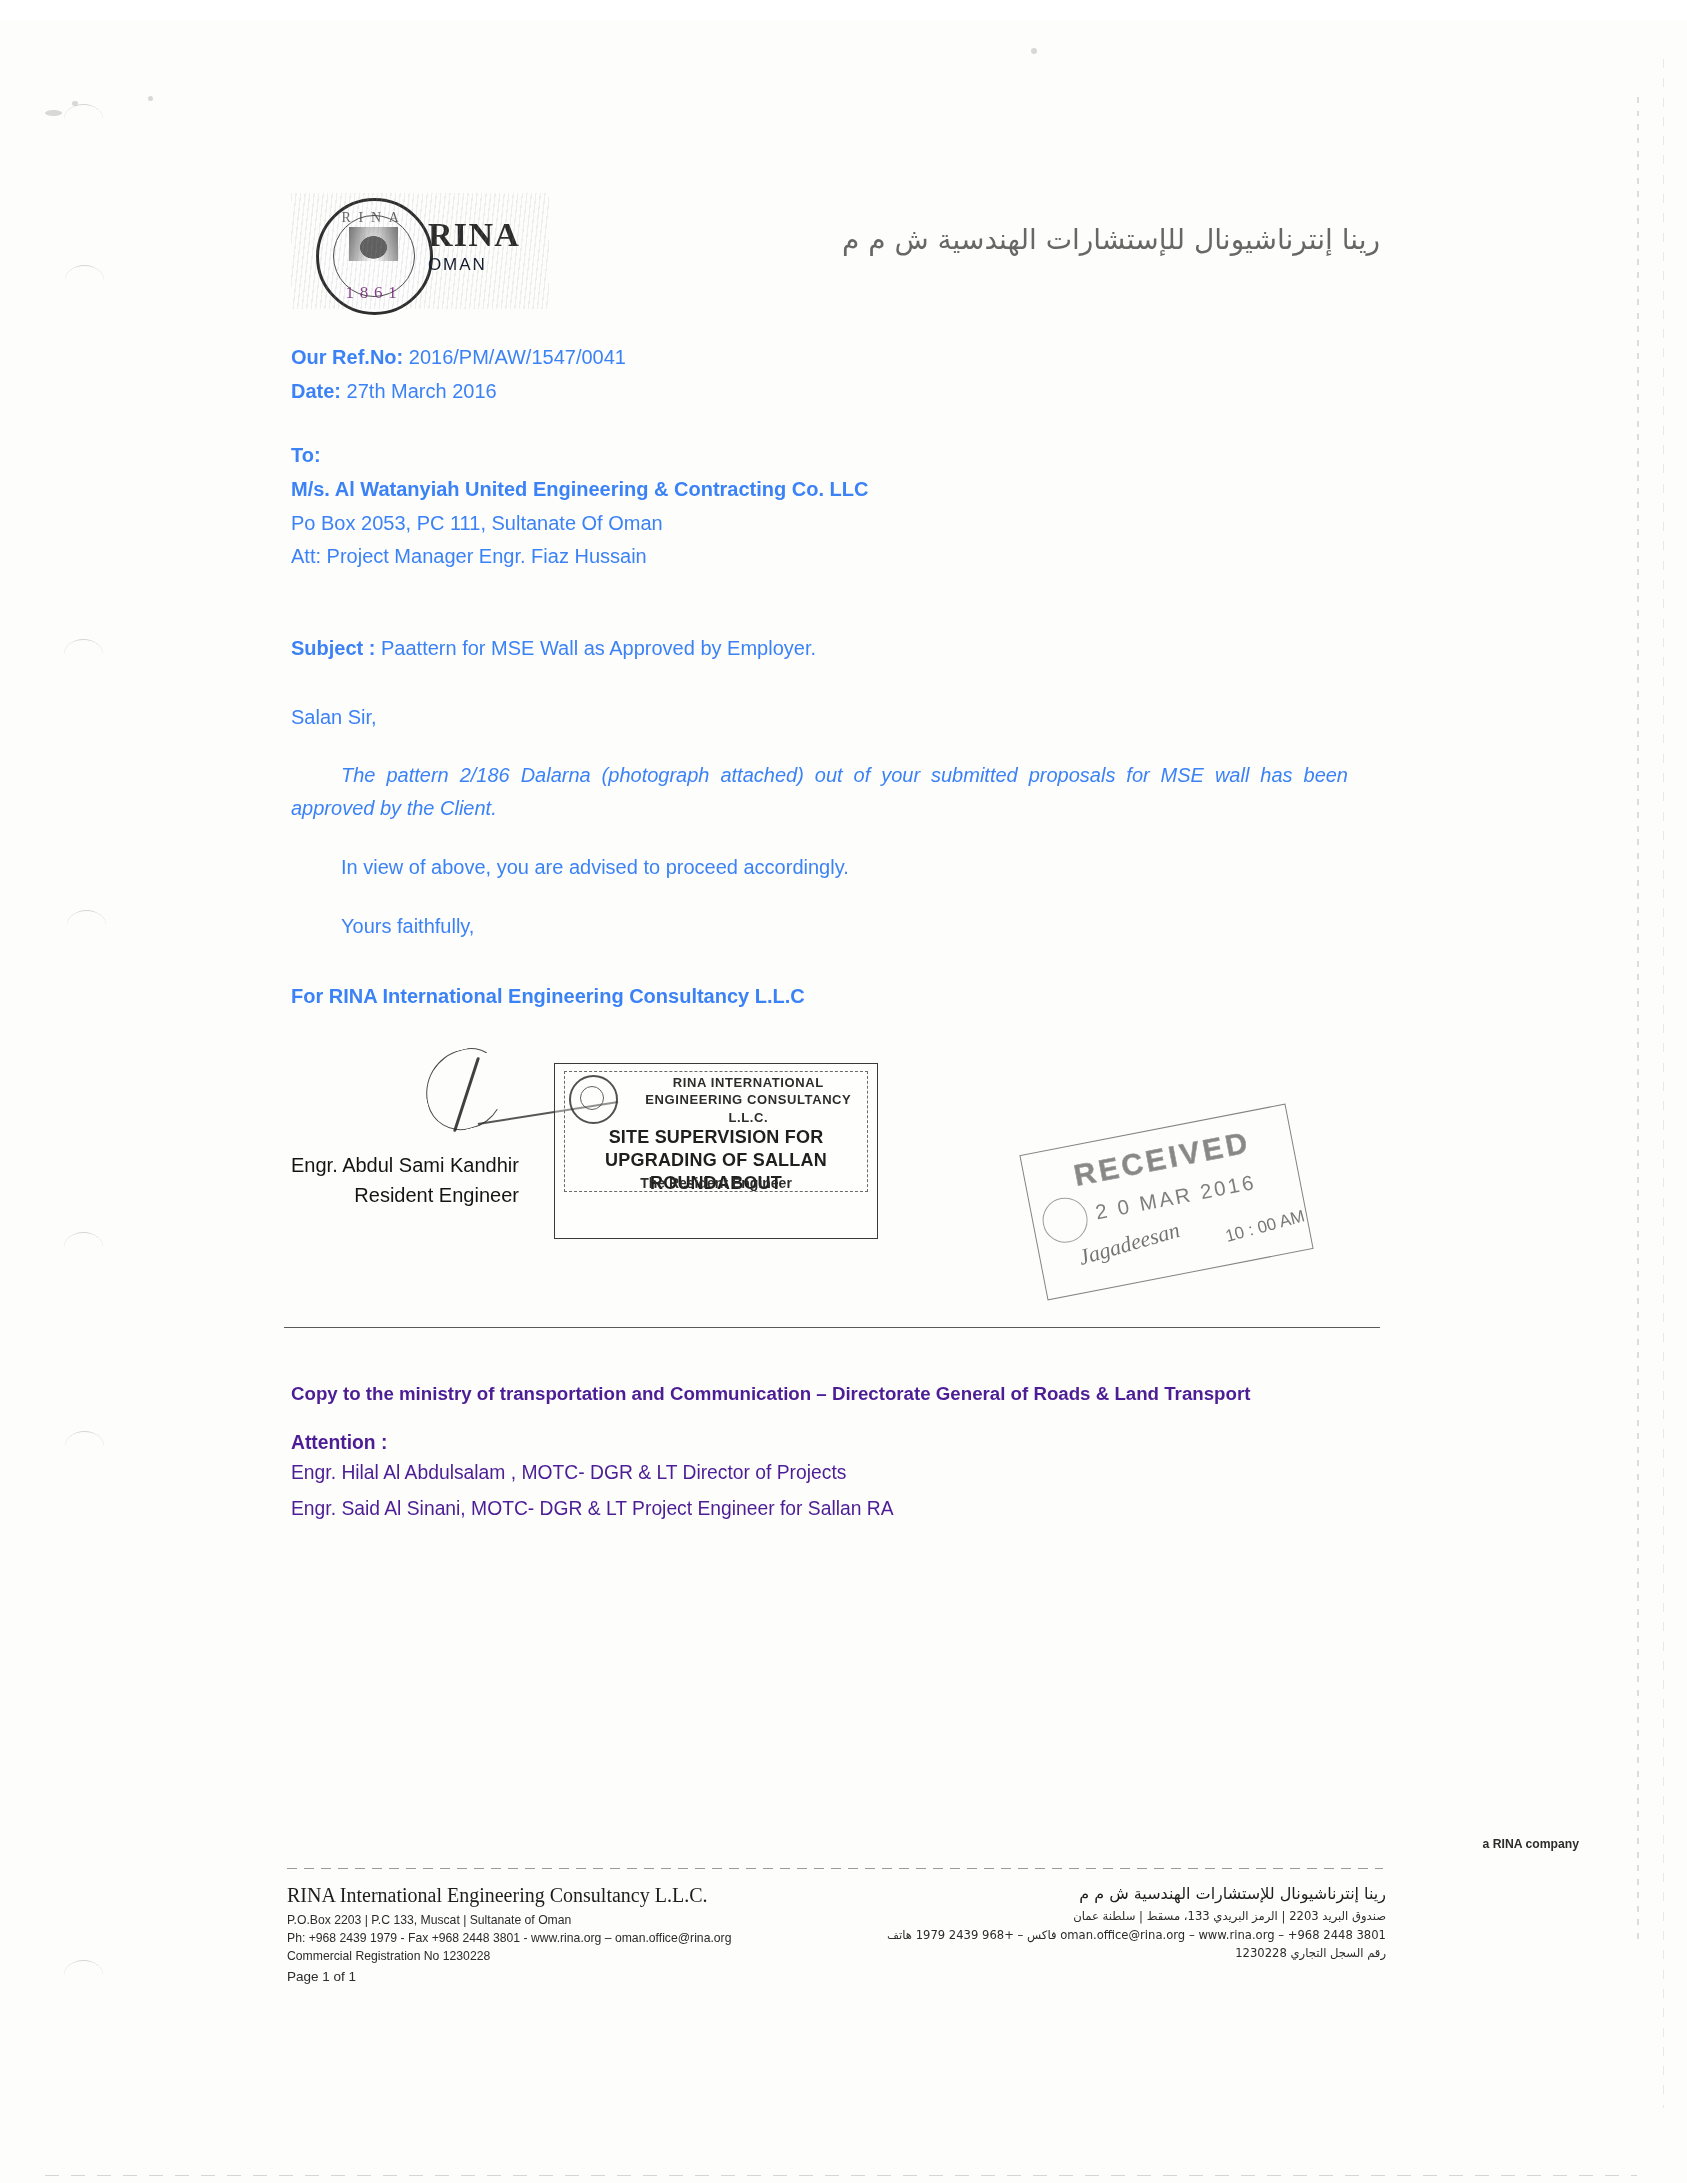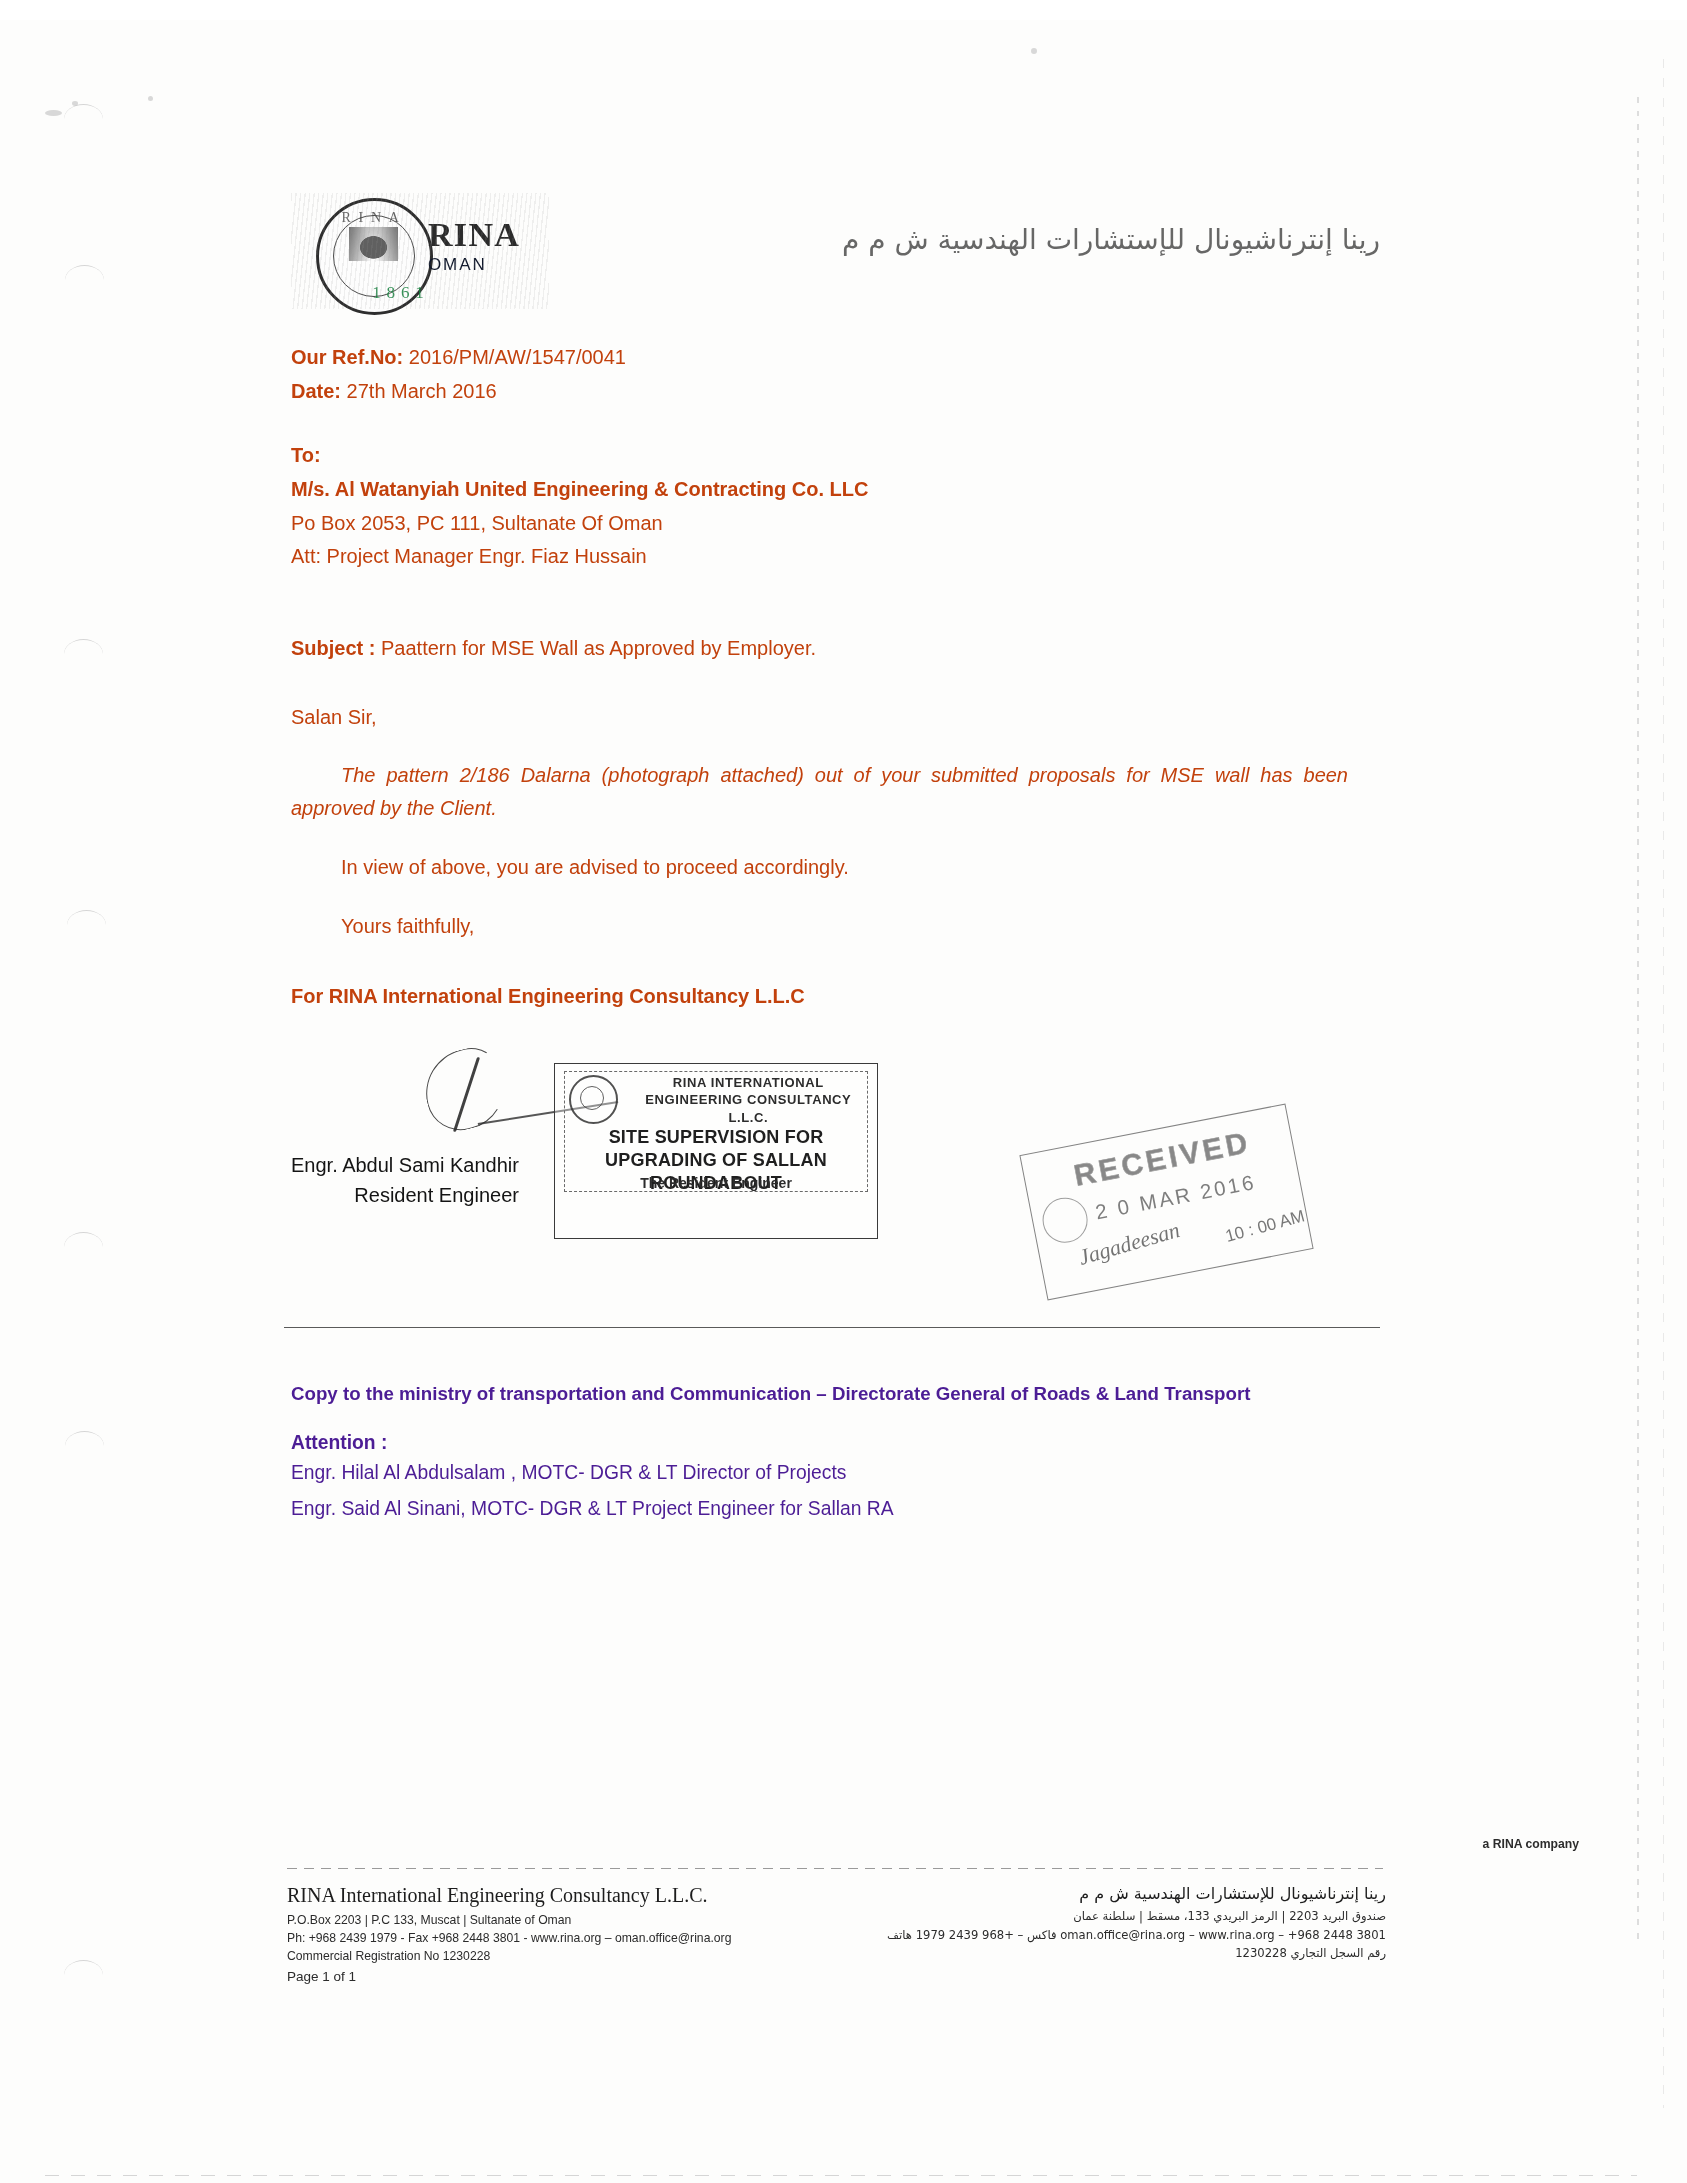--- a/index.html
+++ b/index.html
@@ -125,25 +125,25 @@
       radial-gradient(ellipse at 50% 60%, #3a3a3a 0%, #3a3a3a 38%, rgba(255,255,255,0) 40%),
       linear-gradient(105deg, rgba(60,60,60,.9) 0%, rgba(60,60,60,0) 55%),
       linear-gradient(255deg, rgba(60,60,60,.9) 0%, rgba(60,60,60,0) 55%);
     opacity: .8;
   }
   .logo-year {
     position: absolute;
     left: 0;
     right: 0;
     bottom: 9px;
-    text-align: right;
+    text-align: center;
     font-family: "Liberation Serif", serif;
     font-size: 17px;
     letter-spacing: 5.8px;
-    color: #15803d;
+    color: #701a75;
     opacity: .85;
   }
   .logo-arc {
     position: absolute;
     left: 0;
     right: 0;
     top: 9px;
     text-align: center;
     font-family: "Liberation Serif", serif;
     font-size: 14px;
@@ -198,21 +198,21 @@
   }
 
   
   .content {
     position: absolute;
     left: 291px;
     top: 322px;
     width: 1057px;
     font-size: 20px;
     line-height: 1.5;
-    color: #c2410c;
+    color: #3b82f6;
   }
   .row { margin: 0 0 3.9px 0; }
   .b { font-weight: 700; }
   .blk-gap-1 { height: 30px; }
   .blk-gap-2 { height: 35px; }
   .blk-gap-3 { height: 23px; }
   .para {
     text-align: justify;
     text-indent: 50px;
     line-height: 1.62;

